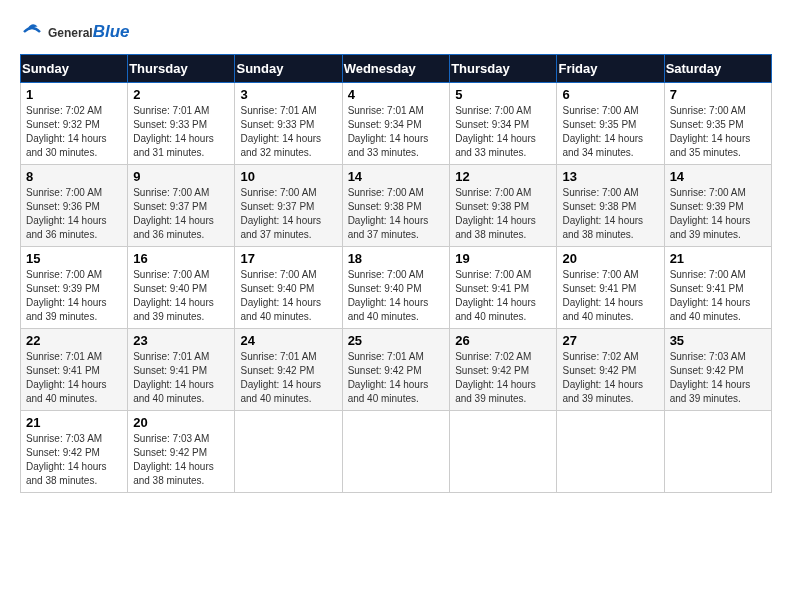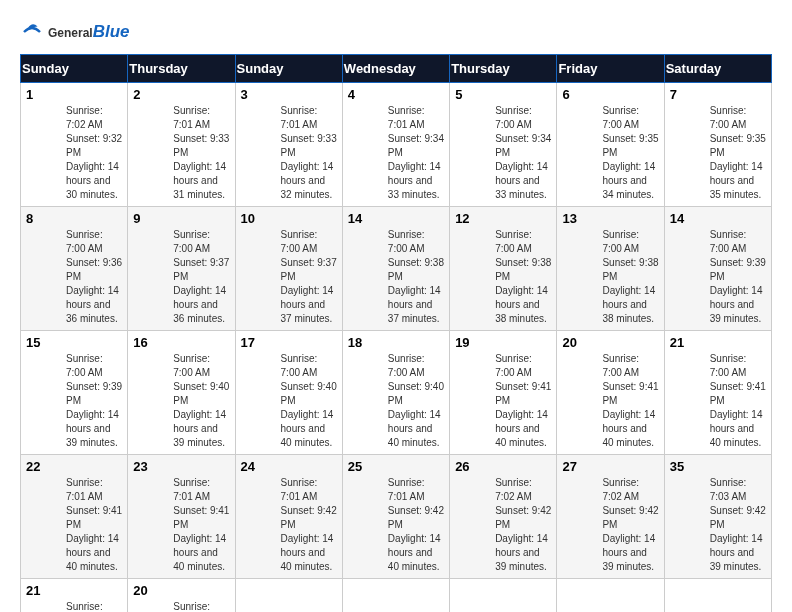--- a/index.html
+++ b/index.html
@@ -76,21 +76,20 @@
     .day-number {
       font-size: 13px;
       font-weight: bold;
       display: block;
       margin-bottom: 2px;
     }
     .day-info {
       font-size: 10px;
       color: #333;
       line-height: 1.4;
-      margin-left: 40px;
     }
     .empty-cell {
       background: #f9f9f9;
     }
   </style>
 </head>
 <body>
 
 <div class="header-area">
   <div class="logo">

